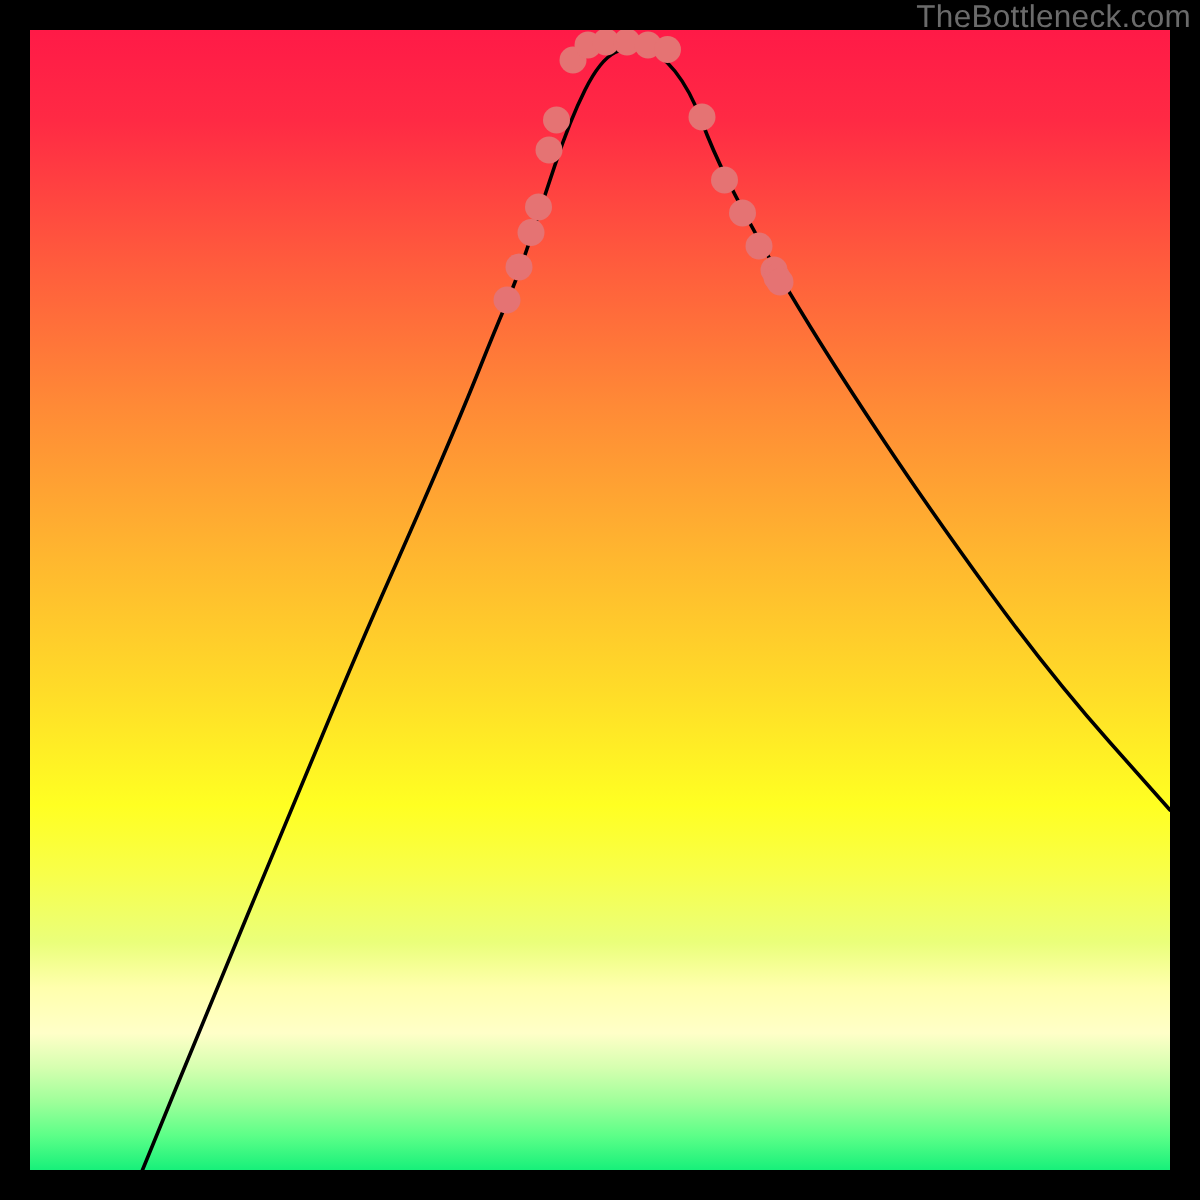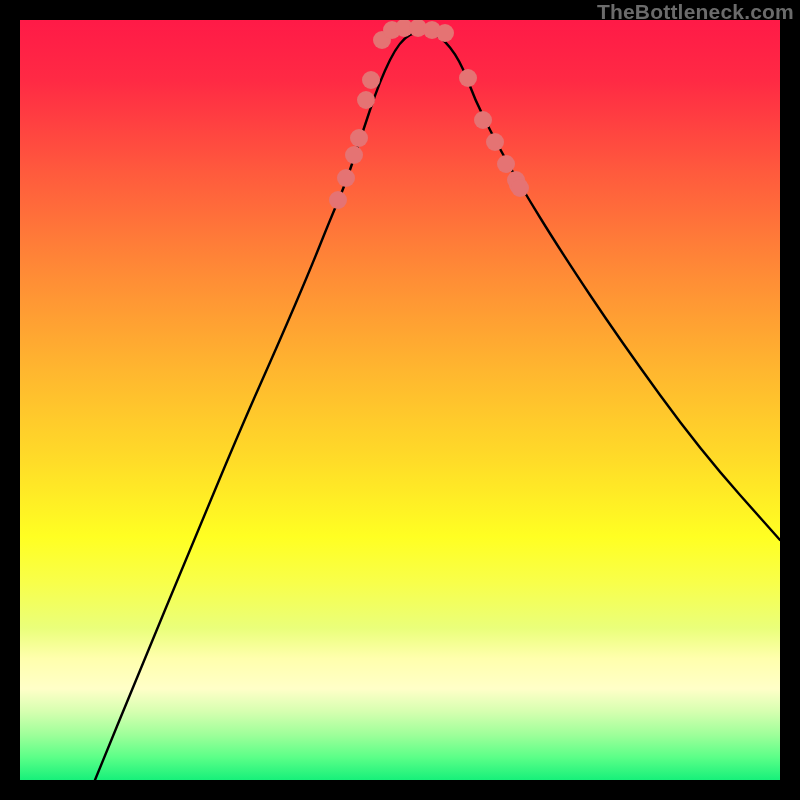--- a/index.html
+++ b/index.html
@@ -44,21 +44,21 @@
     position: absolute;
     inset: 0;
   }
   .watermark {
     position: absolute;
     top: 0;
     right: 6px;
     color: #6b6b6b;
     font-size: 21px;
     letter-spacing: 0.2px;
-    font-weight: 700;
+    font-weight: 400;
   }
 </style>
 </head>
 <body>
 
 <div class="watermark">TheBottleneck.com</div>
 
 <div class="frame">
   <div class="gradient"></div>
   <svg class="curve" viewBox="0 0 760 760" preserveAspectRatio="none">

